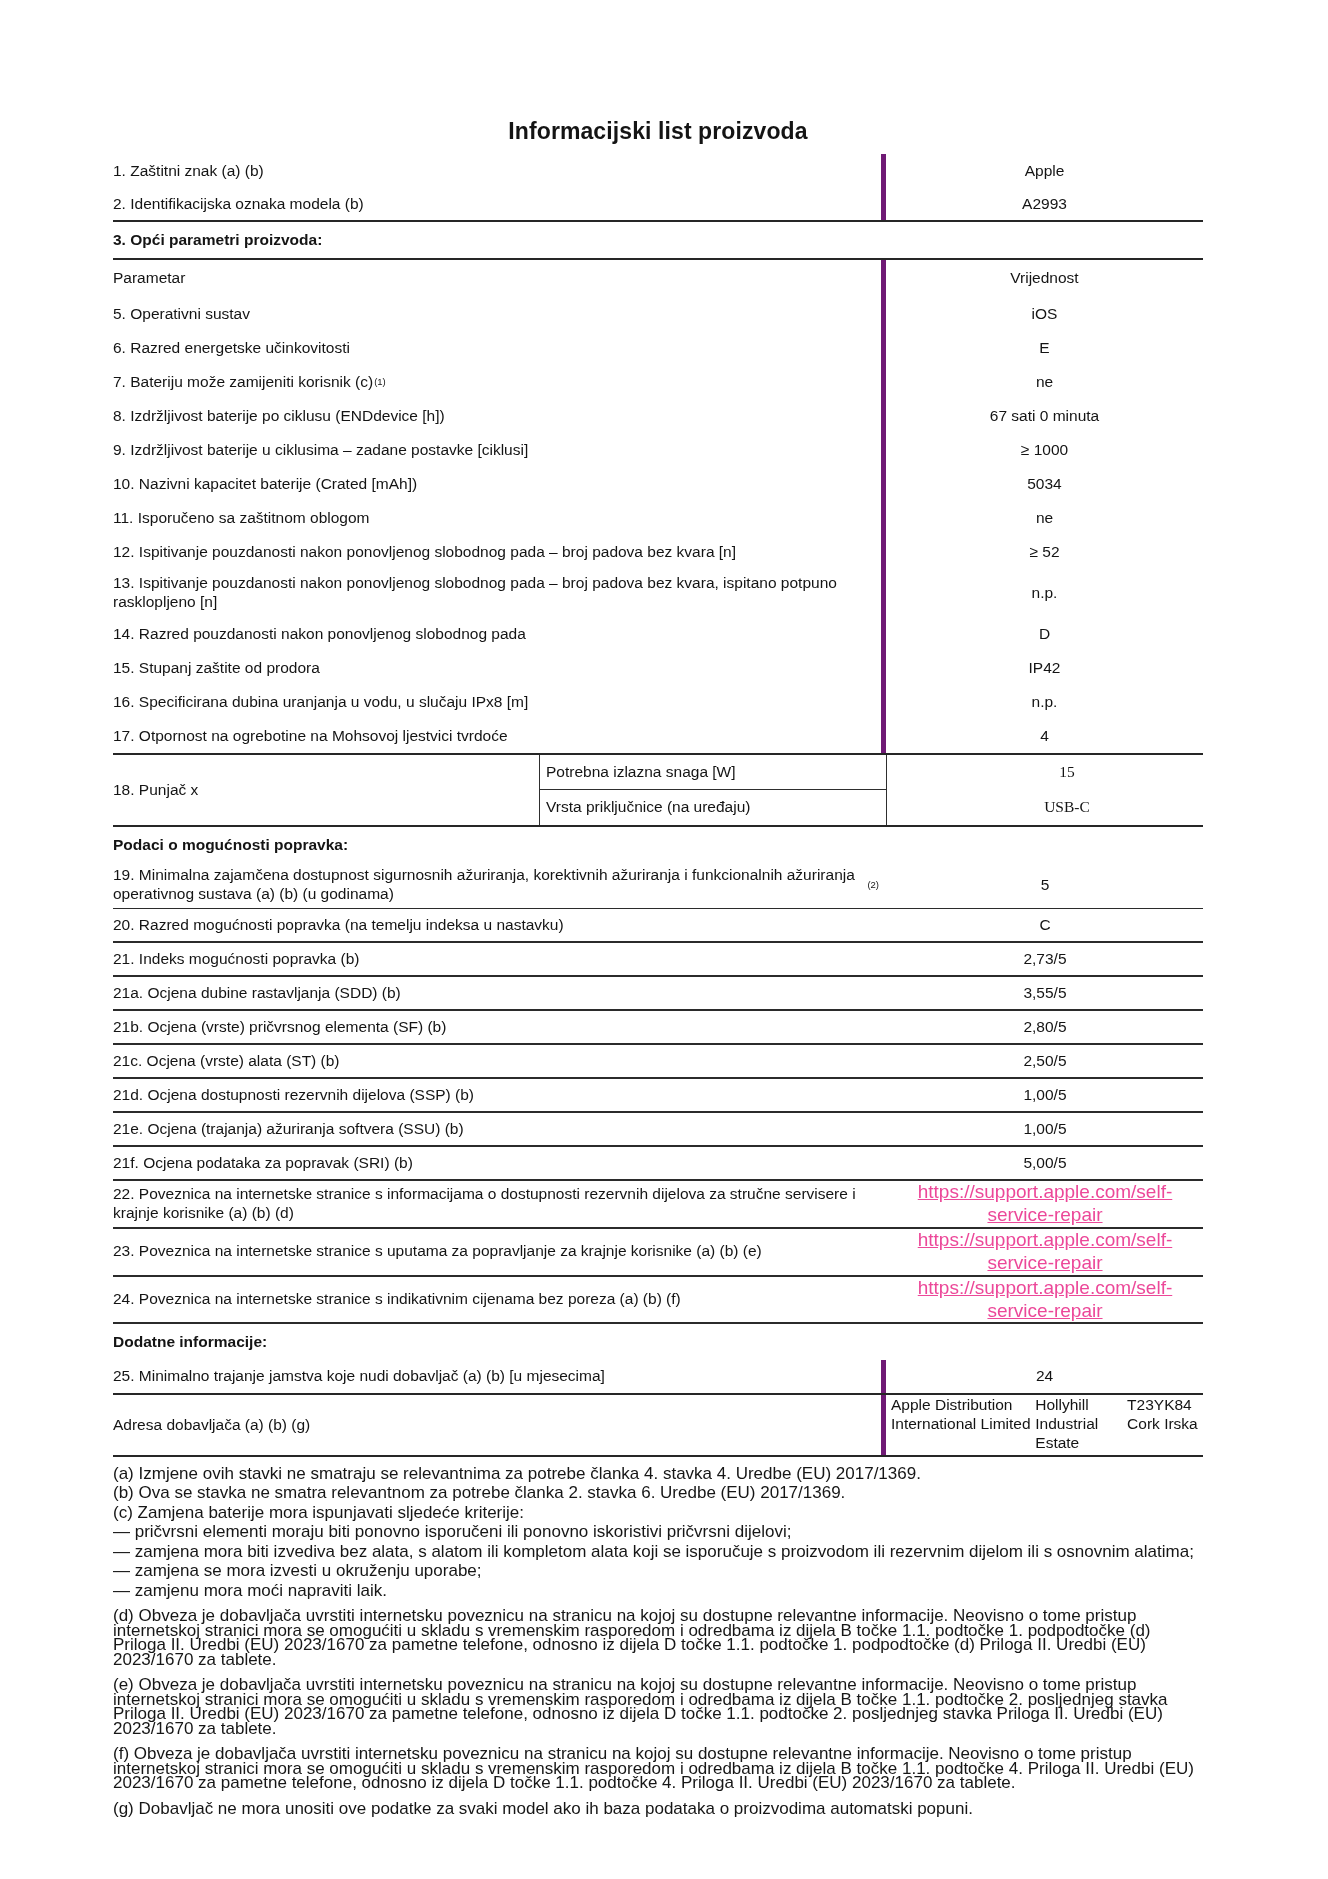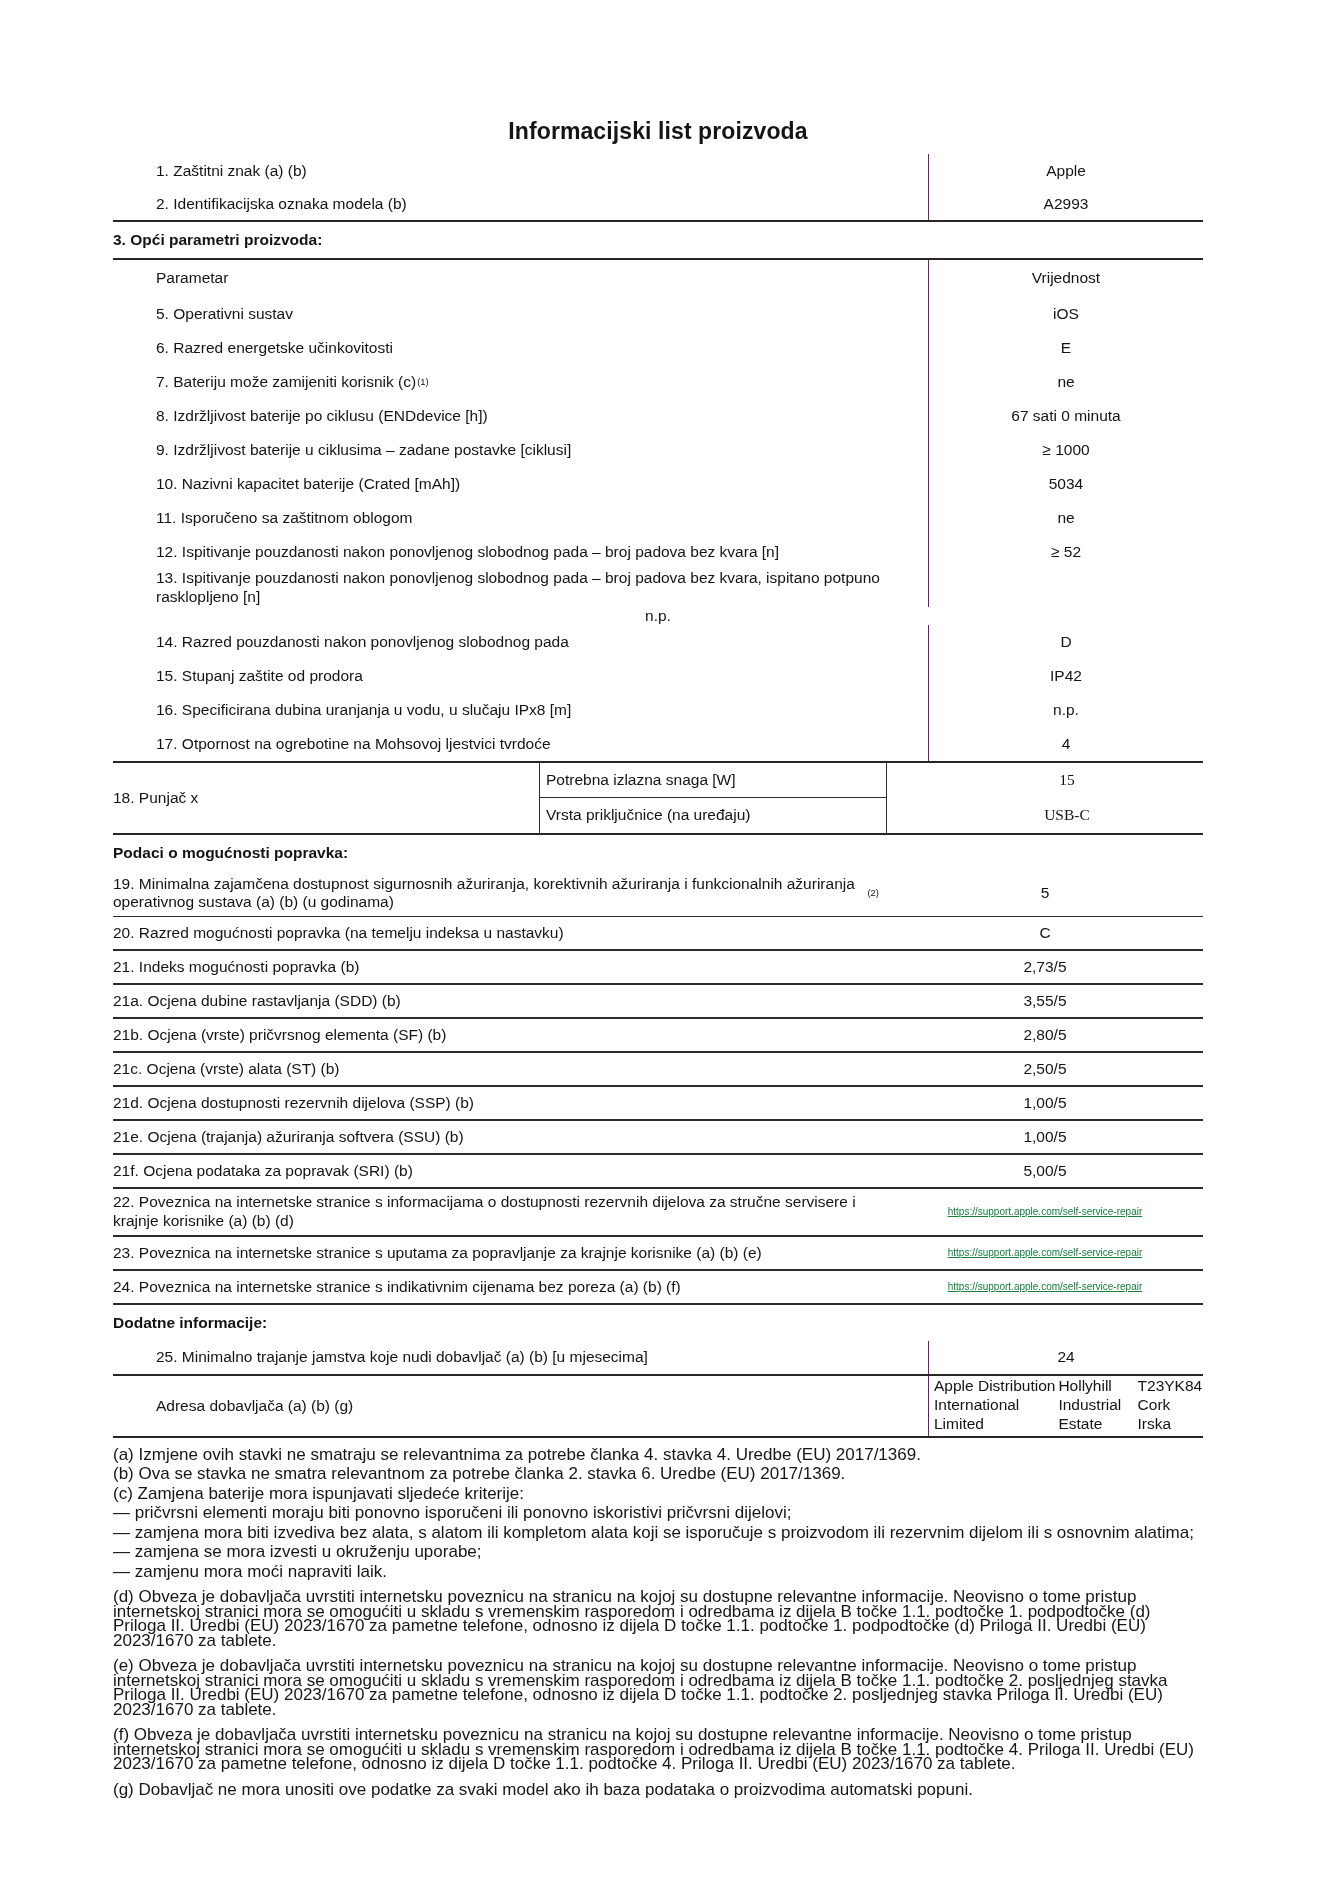--- a/index.html
+++ b/index.html
@@ -15,37 +15,37 @@
   .page { width: 1090px; margin-left: 113px; }
 
   .doc-title {
     font-size: 23px; font-weight: bold; text-align: center;
     margin: 119px 0 10px 0; line-height: 1.1; letter-spacing: 0.1px;
   }
 
   
   .trow { display: flex; align-items: stretch; min-height: 34px; }
   .tlbl {
-    width: 773px; padding-right: 0; border-right: 1px solid #701a75;
-    display: flex; align-items: center; line-height: 1.18; margin-left: 43px;
+    width: 773px; padding-right: 0; border-right: 5px solid #701a75;
+    display: flex; align-items: center; line-height: 1.18;
   }
   .tval {
     flex: 1; display: flex; align-items: center; justify-content: center;
     text-align: center; line-height: 1.18;
   }
 
   .ident-table { border-bottom: 2px solid #262626; }
   .ident-table .trow { min-height: 33px; }
 
   .sec-heading { font-size: 15.5px; font-weight: bold; margin: 9px 0 8px 0; line-height: 1.2; }
 
   .params-table { border-top: 2px solid #262626; border-bottom: 2px solid #262626; }
   .params-table .hrow { min-height: 37px; }
   .params-table .two-line .tlbl { line-height: 1.22; }
-  .params-table .two-line { min-height: 48px; flex-direction: column; }
+  .params-table .two-line { min-height: 48px; }
 
   
   .charger { display: flex; align-items: stretch; border-top: 2px solid #262626; }
   .charger .c1 {
     width: 427px; border-right: 1px solid #2e2e2e;
     display: flex; align-items: center;
   }
   .charger .csub { flex: 1; display: flex; flex-direction: column; }
   .charger .csubrow { display: flex; align-items: stretch; min-height: 35px; gap: 44px; }
   .charger .c2 {
@@ -53,21 +53,21 @@
     display: flex; align-items: center;
   }
   .charger .csubrow.first .c2 { border-bottom: 1px solid #2e2e2e; }
   .charger .cval { flex: 1; display: flex; align-items: center; justify-content: center; font-family: Liberation Serif, serif; }
 
   
   .rrow { display: flex; align-items: stretch; min-height: 34px; border-bottom: 2px solid #2b2b2b; }
   .rrow .rlbl { width: 774px; padding: 4px 8px 4px 0; display: flex; align-items: center; line-height: 1.22; }
   .rrow .rval { flex: 1; display: flex; align-items: center; justify-content: center; text-align: center; }
 
-  .link { color: #15803d; text-decoration: underline; font-size: 10px; cursor: pointer; line-height: 1.2; }
+  .link { color: #ec4899; text-decoration: underline; font-size: 19px; cursor: pointer; line-height: 1.2; }
 
   
   .addl-table .trow { min-height: 35px; }
   .addl-table .warranty { border-bottom: 2px solid #262626; }
   .addl-table .address { border-bottom: 2px solid #262626; min-height: 62px; }
   .addl-table .address .addr-val {
     flex: 1; display: flex; justify-content: center;
     padding-left: 5px; line-height: 19px; text-align: left;
   }
 

